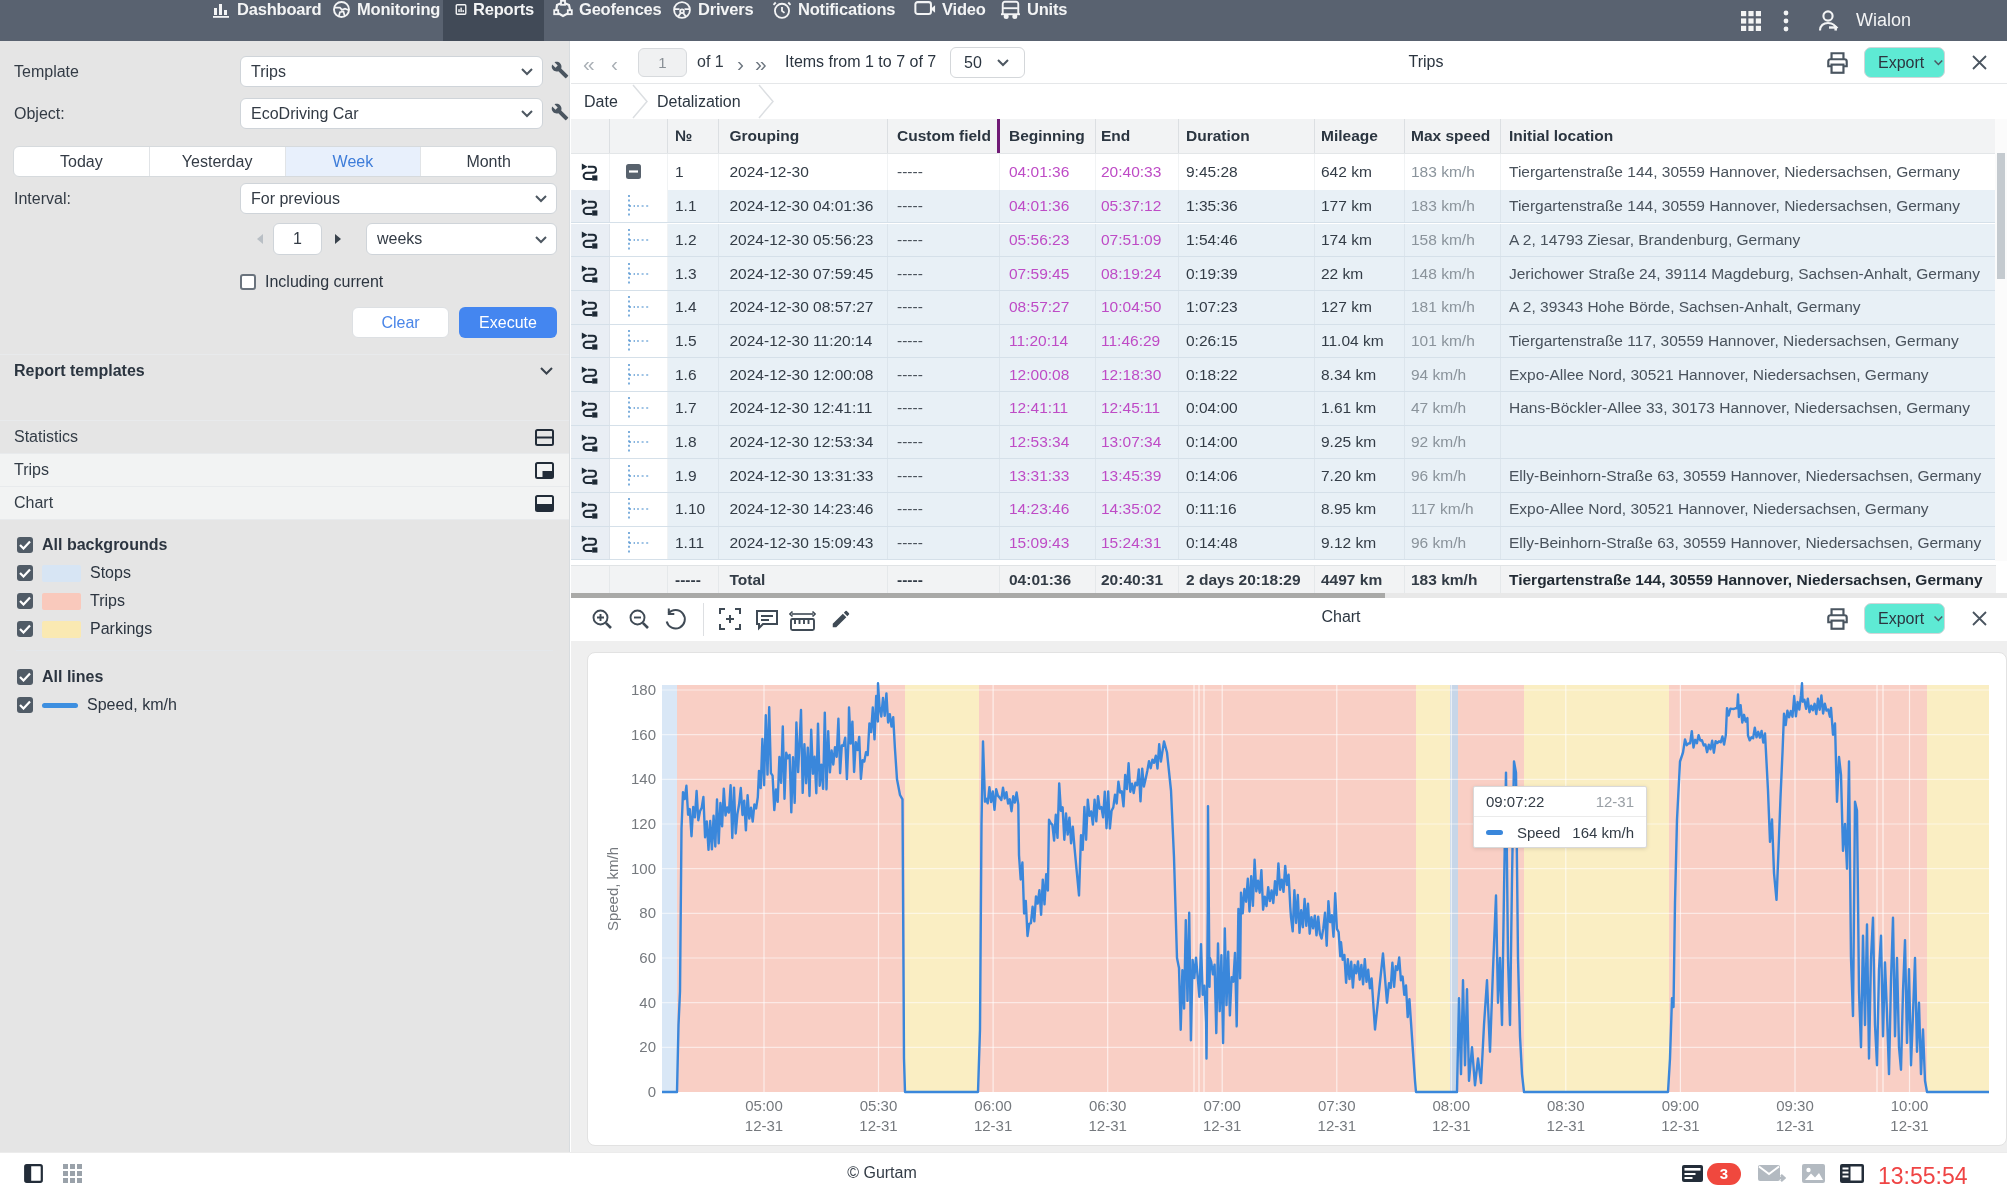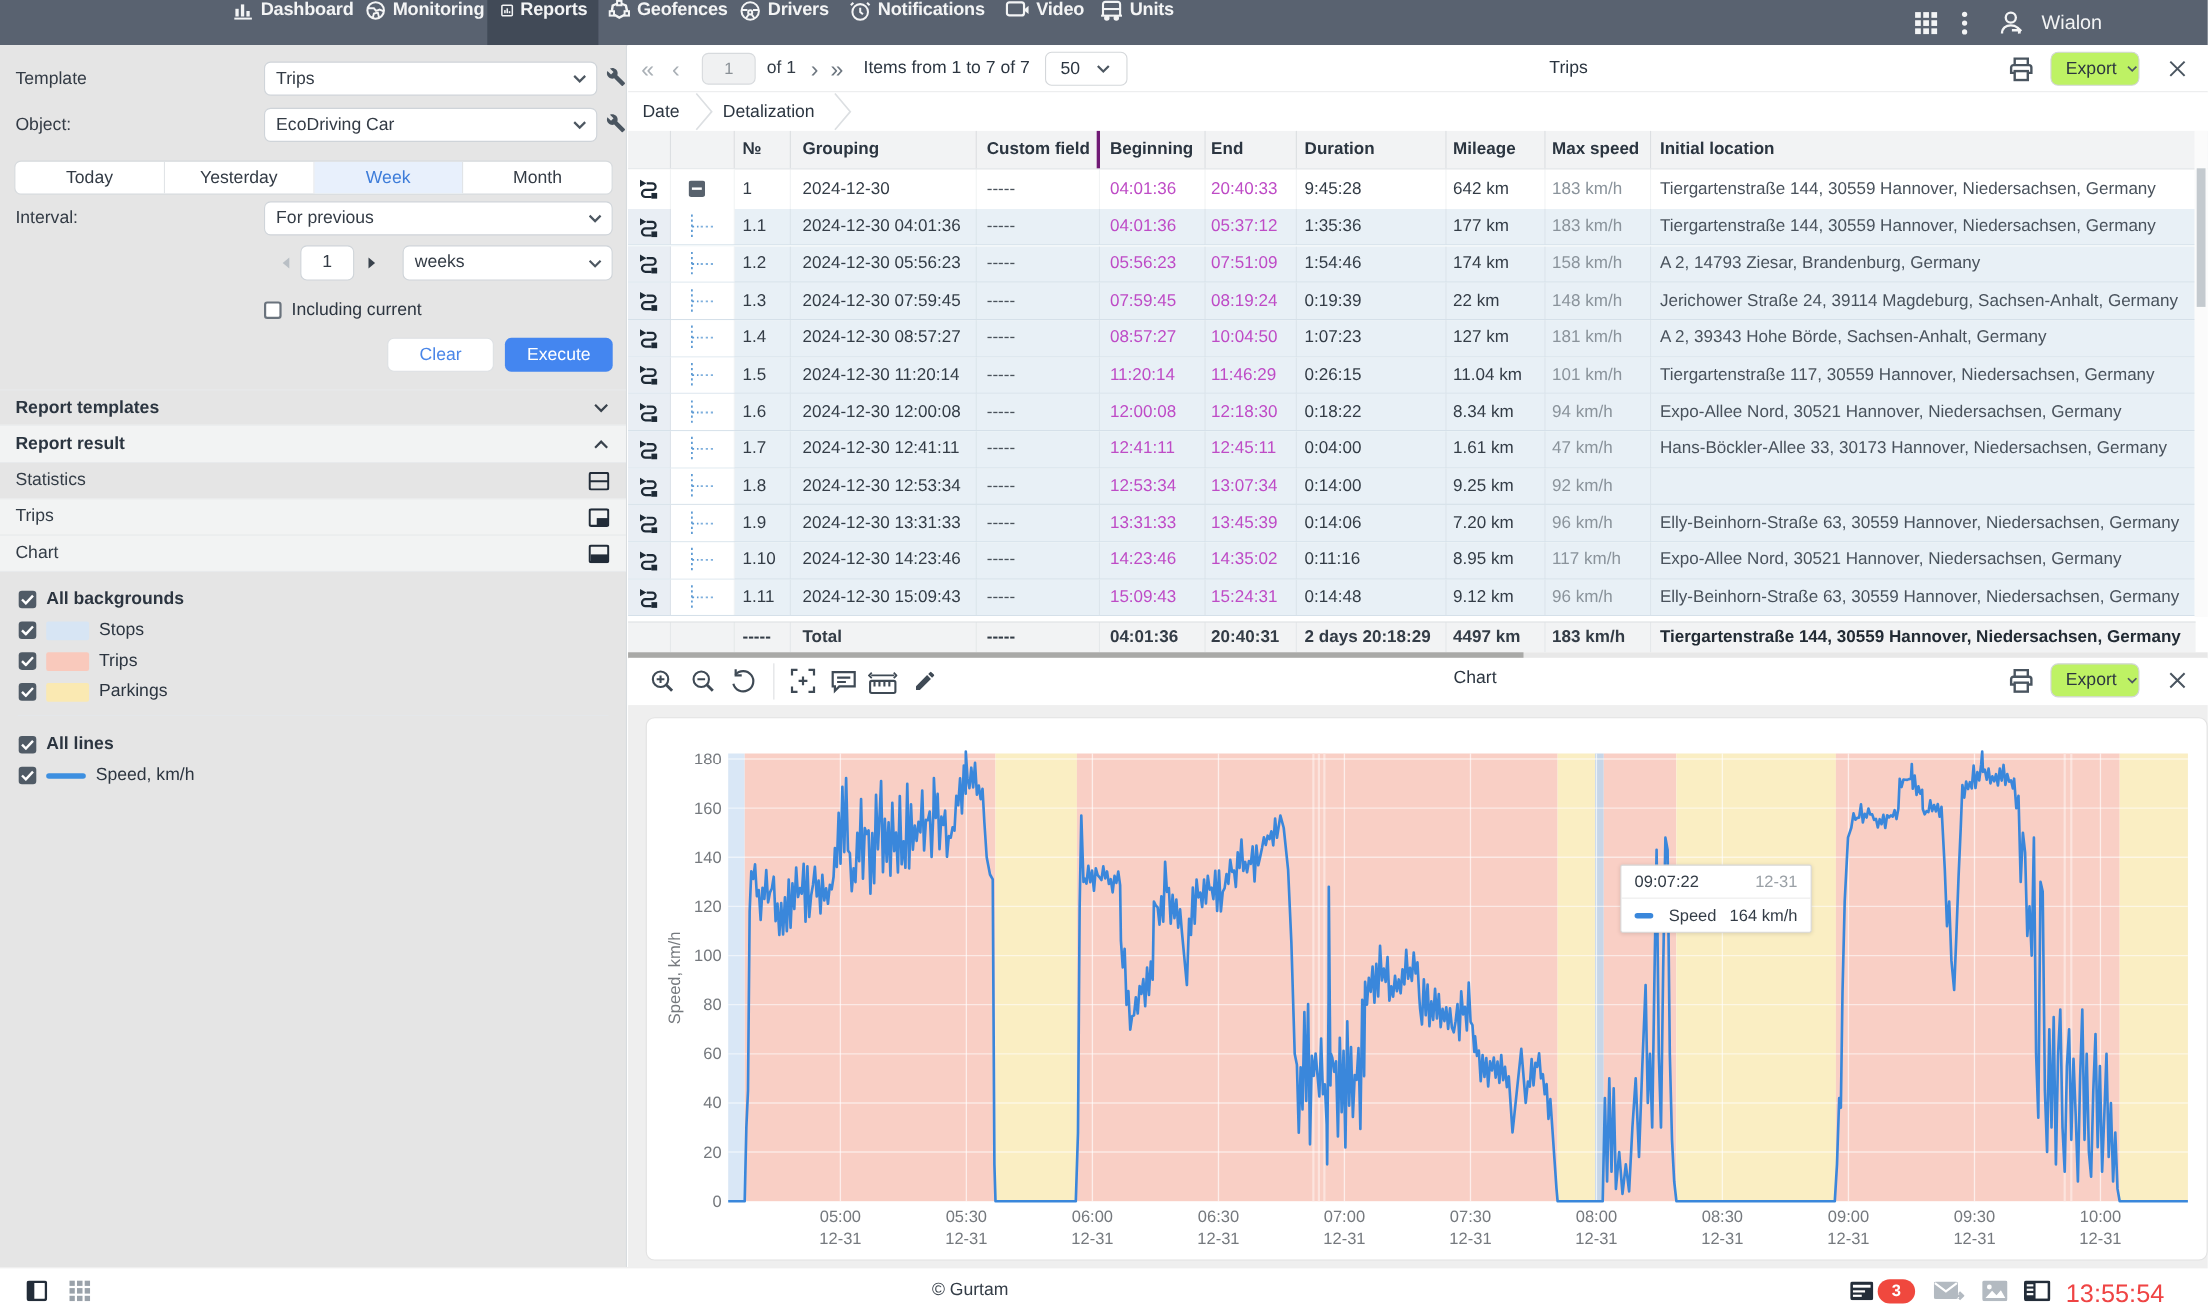--- a/index.html
+++ b/index.html
@@ -77,21 +77,21 @@
 #ccard { position:absolute; left:16px; top:11px; width:1420px; height:494px; background:#fff;
   border:1px solid #e2e2e2; border-radius:8px; }
 .axl { font-size:15px; fill:#75797e; font-family:"Liberation Sans",sans-serif; }
 #ctip { position:absolute; left:885px; top:133px; width:174px; height:62px; background:#fff;
   border:1px solid #d9d9d9; border-radius:2px; box-shadow:0 1px 4px rgba(0,0,0,0.12); font-size:15px; }
 #ctip .r1 { height:30px; border-bottom:1px solid #ebebeb; display:flex; align-items:center; padding:0 12px; }
 #ctip .r2 { height:31px; display:flex; align-items:center; padding:0 12px; }
 
 #bbar { position:absolute; left:0; top:1152px; width:2007px; height:40px; background:#fff;
   border-top:1px solid #ececec; }
-.hdrbtn { position:absolute; border:1px solid #d2d5d8; border-radius:7px; background:#bef264;
+.hdrbtn { position:absolute; border:1px solid #d2d5d8; border-radius:7px; background:#5eead4;
   display:flex; align-items:center; font-size:16px; color:#2c3540; }
 </style>
 </head>
 <body>
 <div id="nav">
   <div class="navitem" style="left:202px"><svg width="19" height="19" viewBox="0 0 19 19">
         <rect x="2" y="8" width="3" height="7" fill="#f3f4f5"></rect>
         <rect x="7" y="4" width="3" height="11" fill="#f3f4f5"></rect>
         <rect x="12" y="10" width="3" height="5" fill="#f3f4f5"></rect>
         <rect x="1" y="16" width="16" height="1.8" fill="#f3f4f5"></rect>
@@ -220,28 +220,20 @@
     </div>
 
  <div class="btn" style="left:352px;top:266px;width:97px;border:1px solid #dde0e3;color:#4a86e8;background:#fff">Clear</div>
  <div class="btn" style="left:459px;top:266px;width:98px;background:#4486f0;color:#fff">Execute</div>
 
  <div class="secrow" style="top:313px;height:32px">
       <span class="t" style="font-weight:bold;color:#2b3540">Report templates</span>
   <span class="ric">
         <svg width="15" height="10" viewBox="0 0 15 10">
           <polyline points="2,2 7.5,7.5 13,2" fill="none" stroke="#39424c" stroke-width="2"></polyline>
-        </svg>
-      </span>
-    </div>
- <div class="secrow" style="top:345px;height:34px;background:#f2f3f3">
-      <span class="t" style="font-weight:bold;color:#2b3540">Report result</span>
-  <span class="ric">
-        <svg width="15" height="10" viewBox="0 0 15 10">
-          <polyline points="2,8 7.5,2.5 13,8" fill="none" stroke="#39424c" stroke-width="2"></polyline>
         </svg>
       </span>
     </div>
  <div class="secrow" style="top:379px;height:33px">
       <span class="t">Statistics</span>
   <span class="ric">
         <svg width="19" height="17" viewBox="0 0 19 17">
           <rect x="1" y="1" width="17" height="15" rx="1.5" fill="none" stroke="#222c38" stroke-width="2"></rect>
           <line x1="1" y1="8.5" x2="18" y2="8.5" stroke="#222c38" stroke-width="2"></line>
         </svg>

